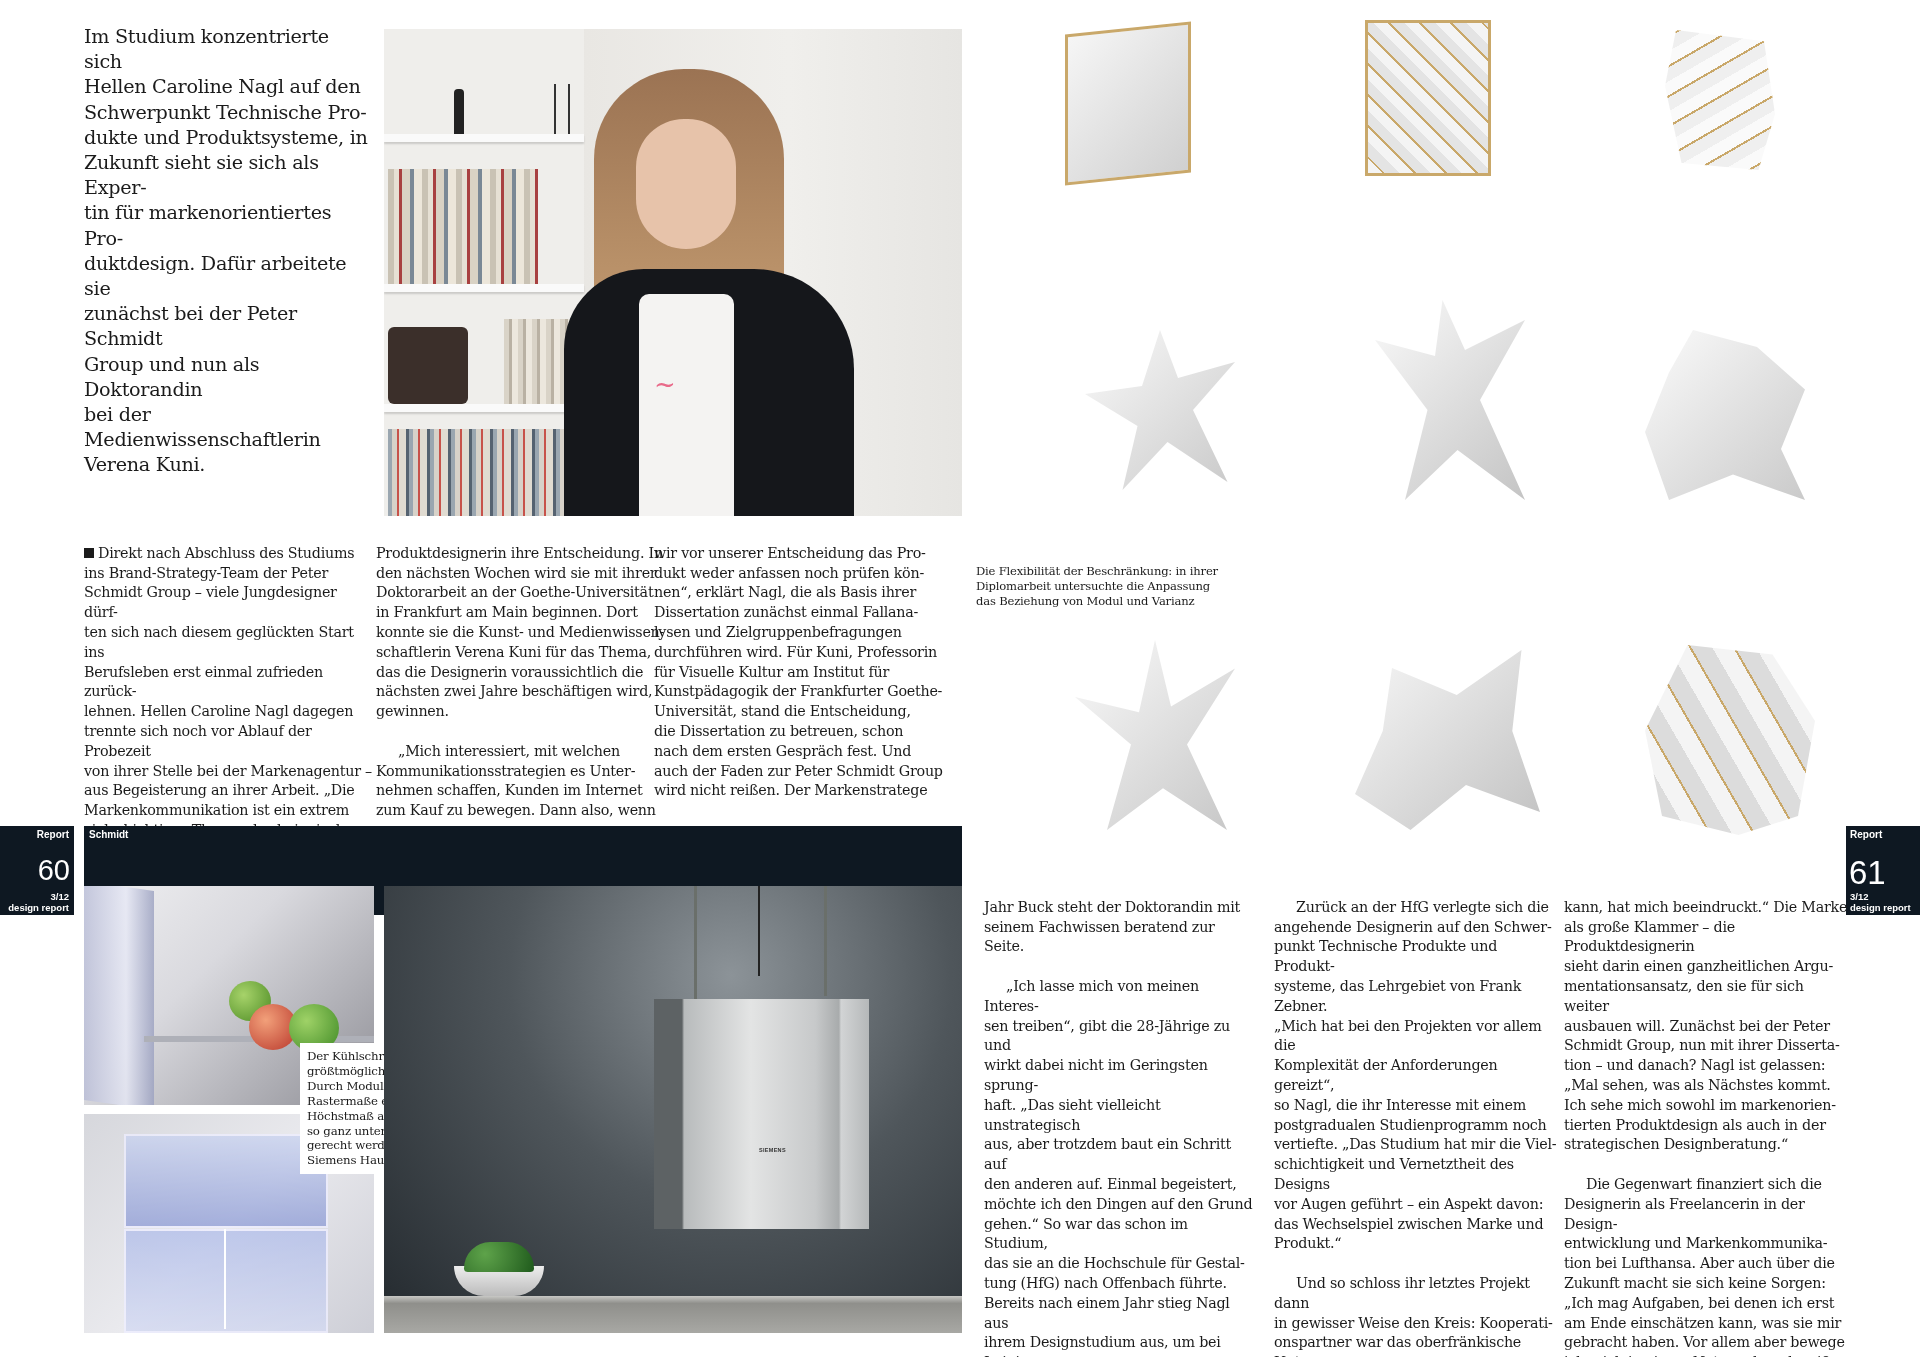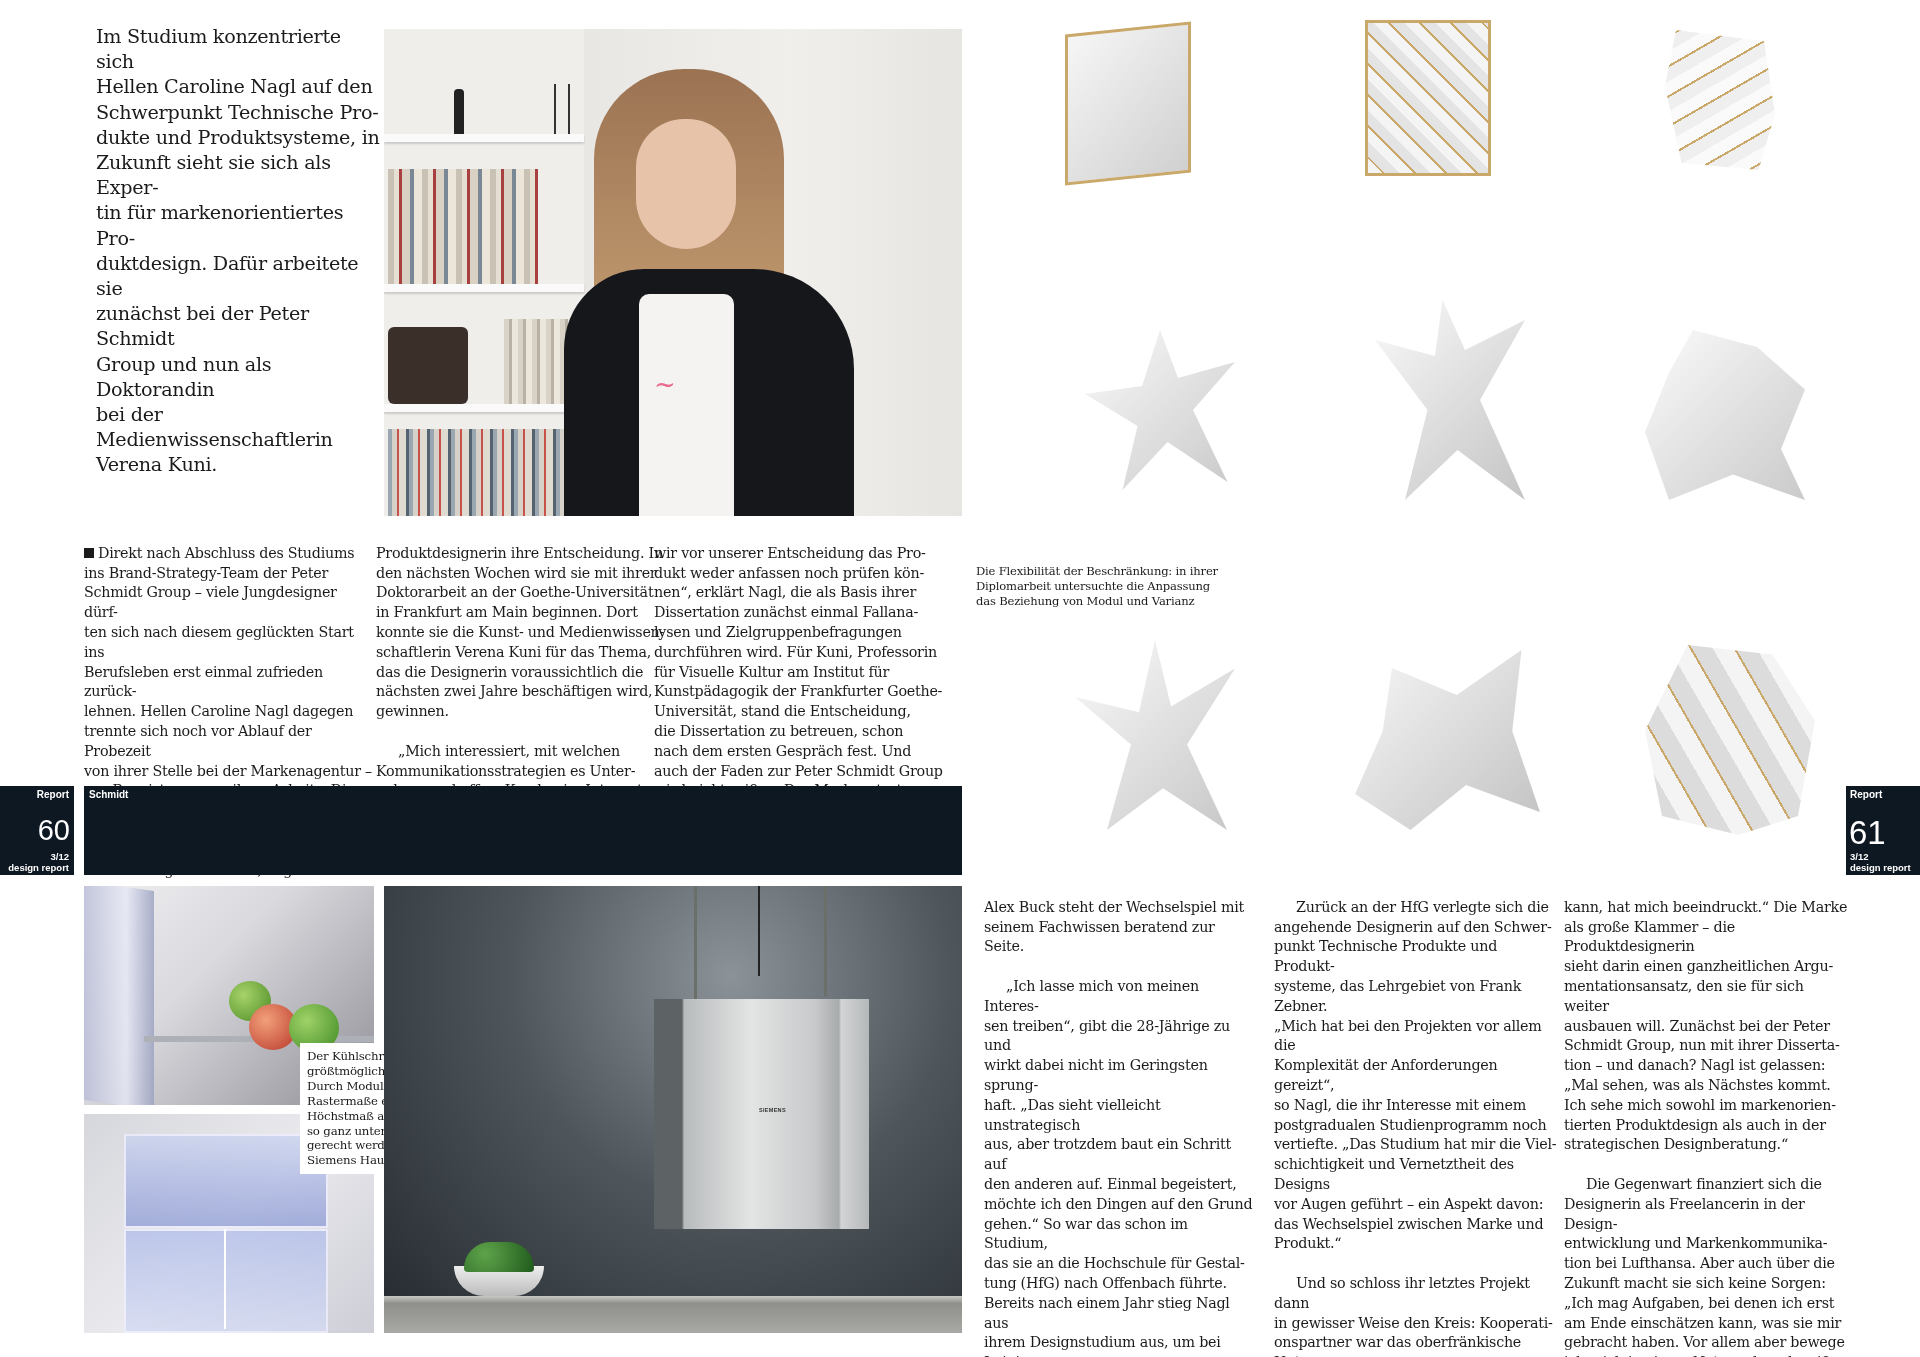--- a/index.html
+++ b/index.html
@@ -1,20 +1,20 @@
 <!DOCTYPE html>
 <html><head>
 <meta charset="utf-8">
 <style>
   html,body{margin:0;padding:0;background:#fff;}
   body{width:1920px;height:1357px;position:relative;overflow:hidden;font-family:"DejaVu Serif","Liberation Serif",serif;color:#1b1b1b;}
   .abs{position:absolute;}
   .serif{font-family:"DejaVu Serif","Liberation Serif",serif;}
-  .sans{font-family:"Liberation Sans","DejaVu Sans",sans-serif;}
-  .intro{left:96px;top:24px;width:285px;font-size:19.2px;line-height:25.2px;letter-spacing:-0.3px;white-space:pre-line;}
+  .sans{font-family:"Liberation Sans","DejaVu Sans",sans-serif;margin-top:40px;}
+  .intro{left:84px;top:24px;width:285px;font-size:19.2px;line-height:25.2px;letter-spacing:-0.3px;white-space:pre-line;}
   .body-col{font-size:14.3px;line-height:19.8px;letter-spacing:-0.25px;white-space:pre-line;}
   .body-col p{margin:0;}
   .ind{text-indent:22px;}
   .sq{display:inline-block;width:10px;height:10px;background:#1b1b1b;margin-right:4px;vertical-align:0;}
   .photo{overflow:hidden;}
   .caption{background:#fff;font-size:11.6px;line-height:14.6px;padding:6px 7px;white-space:pre-line;letter-spacing:-0.2px;}
   .caption .credit{font-size:7.5px;}
   .tag{background:#0e1822;color:#fff;}
   .cube{position:absolute;}
 </style>
@@ -168,21 +168,21 @@
 das Beziehung von Modul und Varianz</div>
 
 <div class="abs tag sans" style="left:1846px;top:786px;width:74px;height:89px;">
   <div class="abs" style="left:4px;top:3px;font-size:10px;font-weight:bold;">Report</div>
   <div class="abs" style="left:3px;top:28px;font-size:33px;">61</div>
   <div class="abs" style="left:4px;top:65px;font-size:9.5px;font-weight:bold;">3/12</div>
   <div class="abs" style="left:4px;top:76px;font-size:9.5px;font-weight:bold;white-space:nowrap;">design report</div>
 </div>
 
 <div class="abs body-col serif" style="left:984px;top:878px;width:270px;">
-  <p>Alex Buck steht der Wechselspiel mit
+  <p>Jahr Buck steht der Doktorandin mit
 seinem Fachwissen beratend zur Seite.</p>
   <p class="ind">„Ich lasse mich von meinen Interes-
 sen treiben“, gibt die 28-Jährige zu und
 wirkt dabei nicht im Geringsten sprung-
 haft. „Das sieht vielleicht unstrategisch
 aus, aber trotzdem baut ein Schritt auf
 den anderen auf. Einmal begeistert,
 möchte ich den Dingen auf den Grund
 gehen.“ So war das schon im Studium,
 das sie an die Hochschule für Gestal-

